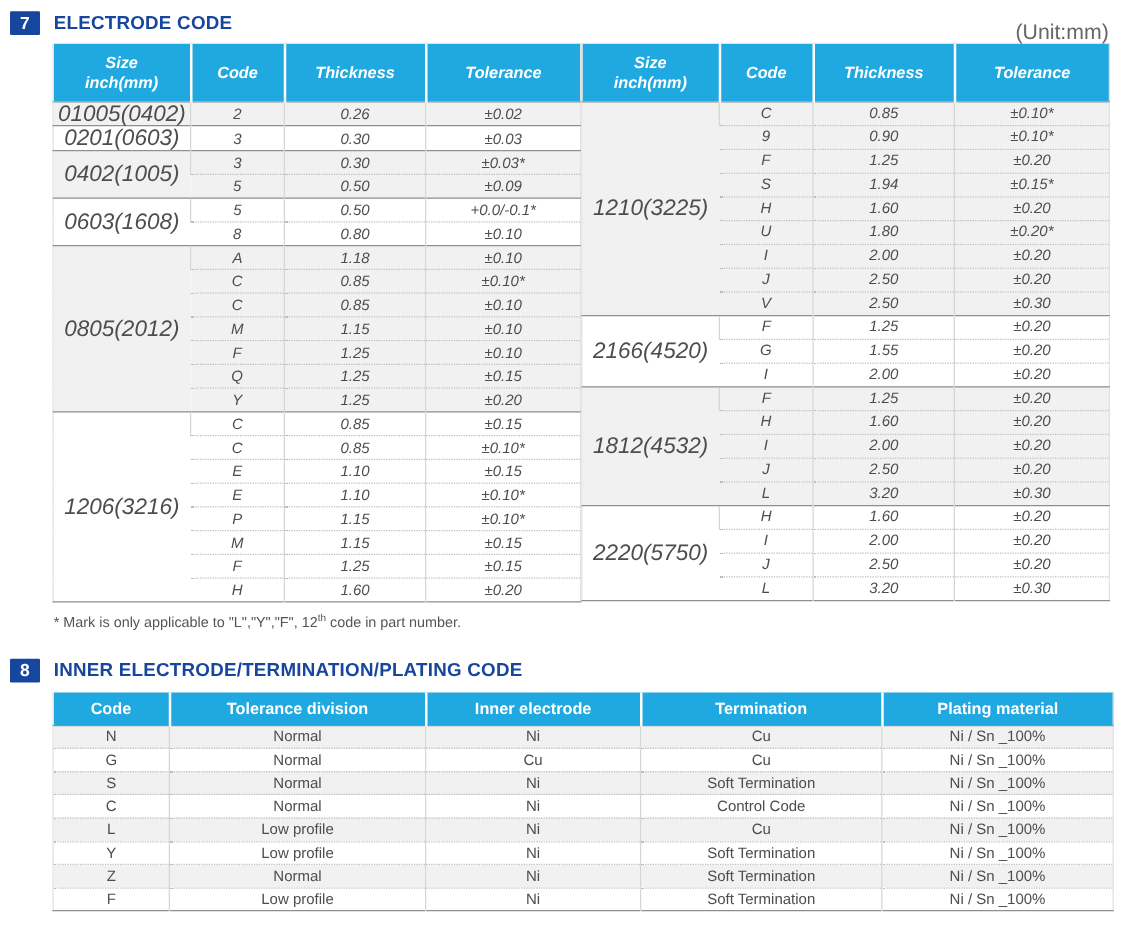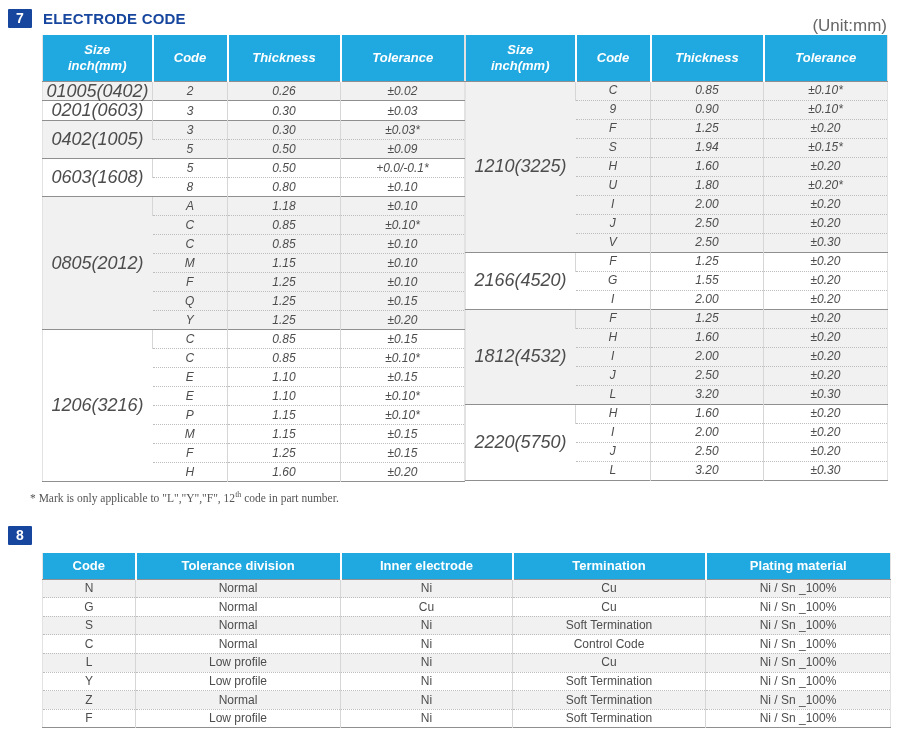--- a/index.html
+++ b/index.html
@@ -42,21 +42,21 @@
     height:19px;padding:0 2px;line-height:1.05;
     border-left:1px solid var(--line-light);
     border-top:1px dotted var(--line-dot);
   }
   td:first-child{border-left:none;}
   tr.group-start td{border-top:1px solid var(--line-strong);}
   tbody tr:first-child td{border-top:1px solid var(--line-strong);}
   tr.shaded td{background:var(--shade);}
   td.size-cell{font-size:18px;}
 
-  .footnote{margin:8px 0 0 30px;font-size:11.5px;color:#555;font-family:Liberation Serif, serif;}
+  .footnote{margin:8px 0 0 43px;font-size:11.5px;color:#555;}
   .footnote sup{font-size:8px;}
 
   .sec8{margin-top:21px;}
   .code-table{width:848px;margin:8px 0 0 42px;}
   .code-table th{height:26px;}
   .code-table td{height:18.6px;}
 </style>
 </head>
 <body>
 
@@ -331,20 +331,21 @@
         </tr>
       </tbody>
   </table>
 
 </div>
 
 <div class="footnote"><span>* Mark is only applicable to "L","Y","F", 12</span><sup>th</sup><span> code in part number.</span></div>
 
 <div class="section-header sec8">
   <div class="badge">8</div>
+  <div class="section-title">INNER ELECTRODE/TERMINATION/PLATING CODE</div>
 </div>
 
 <table class="code-table">
   <colgroup>
       <col style="width:93px">
       <col style="width:205px">
       <col style="width:172px">
       <col style="width:193px">
       <col style="width:185px">
     </colgroup>

